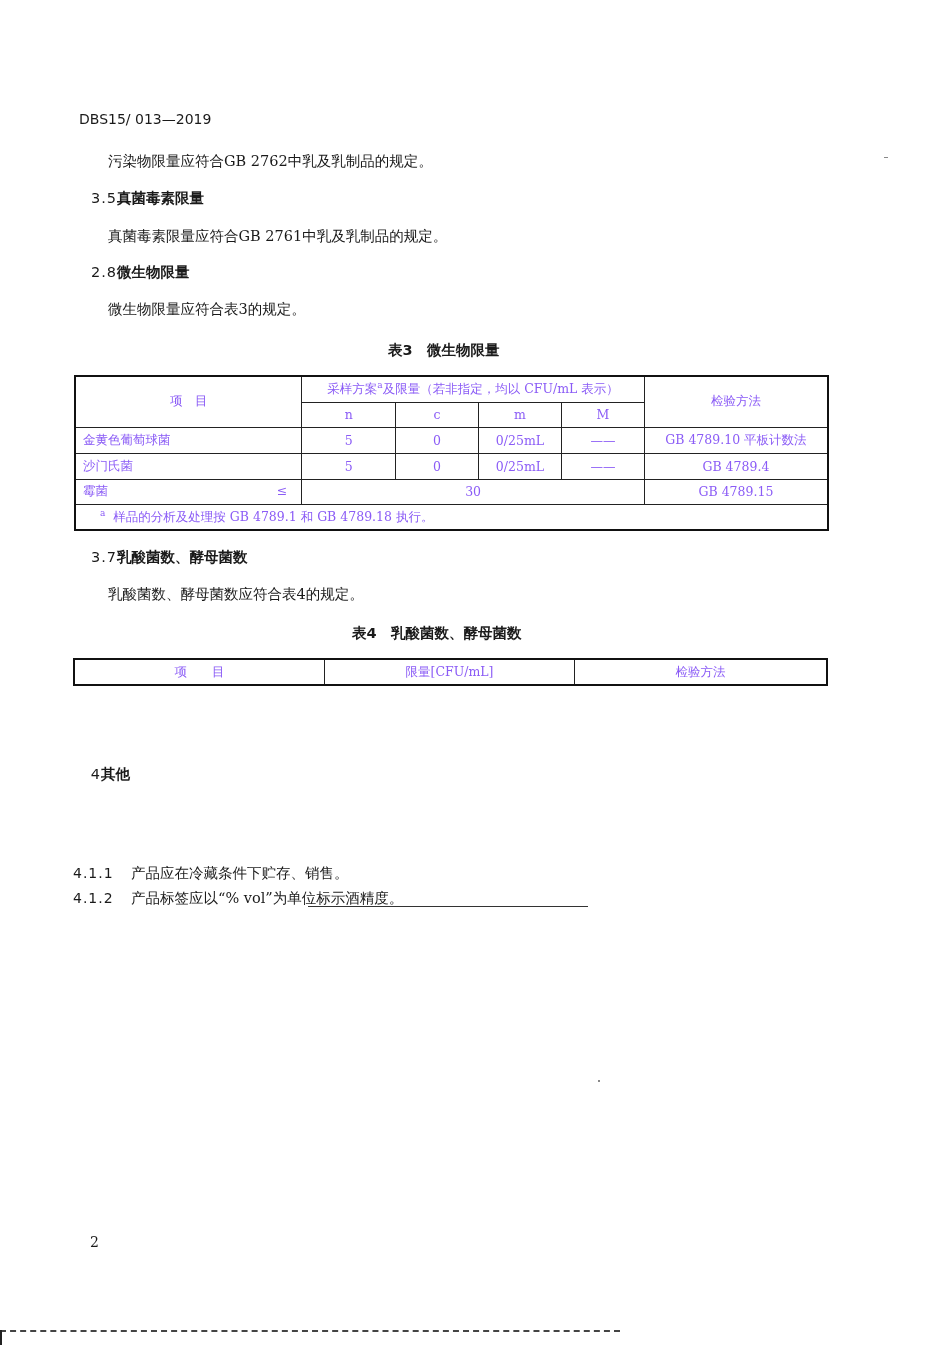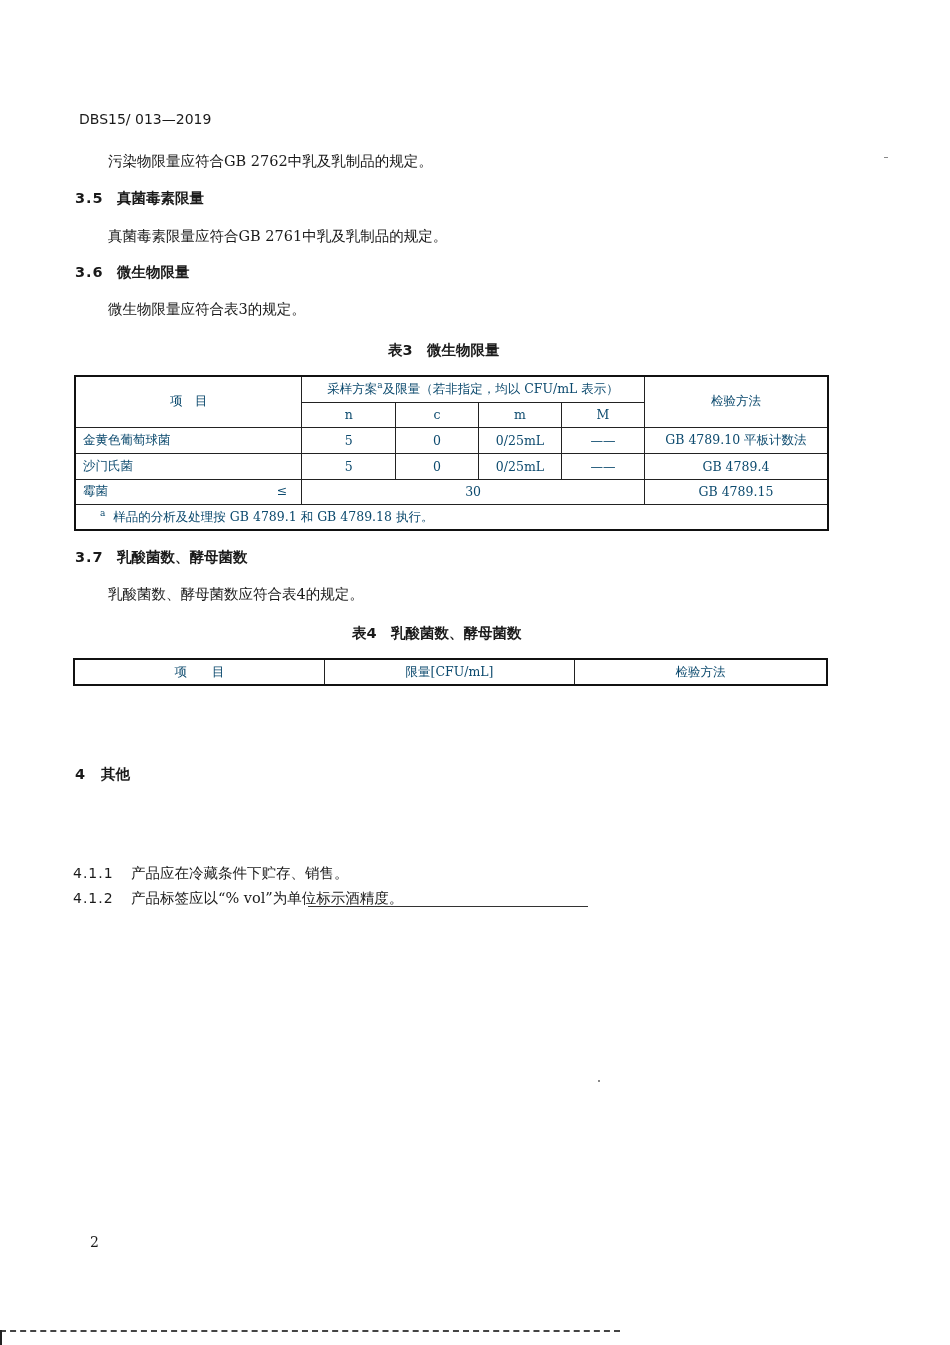--- a/index.html
+++ b/index.html
@@ -11,30 +11,30 @@
     .abs { position: absolute; }
     .header-code {
       left: 79px; top: 111px; font-family: "DejaVu Sans", "Liberation Sans", sans-serif;
       font-size: 14px; letter-spacing: 0px;
     }
     .para { font-size: 14.5px; white-space: nowrap; }
     .sec {
       font-family: "DejaVu Sans", "Liberation Sans", sans-serif;
       font-size: 14.5px; font-weight: bold; white-space: nowrap;
     }
-    .sec .num { display: inline-block; width: 42px; font-weight: bold; letter-spacing: 1px; }
+    .sec .num { display: inline-block; width: 42px; font-weight: normal; letter-spacing: 1px; text-align: right; }
     .caption {
       font-family: "DejaVu Sans", "Liberation Sans", sans-serif;
       font-size: 14.5px; font-weight: bold; white-space: nowrap;
     }
     table.t {
       position: absolute; border-collapse: collapse;
       border: 2px solid #111;
       font-family: "DejaVu Serif", "Liberation Serif", serif;
-      font-size: 12.5px; color: #0c4a6e;
+      font-size: 12.5px; color: #8b5cf6;
     }
     table.t td {
       border: 1px solid #222; padding: 0; text-align: center; vertical-align: middle;
       white-space: nowrap;
     }
     table.t td.left { text-align: left; padding-left: 7px; }
     .sym { float: right; margin-right: 14px; }
     sup { font-size: 7px; vertical-align: 6px; }
     .fn-mark { font-size: 9px; vertical-align: 5px; }
     .item-row { font-family: "DejaVu Sans", "Liberation Sans", sans-serif; font-size: 14px; white-space: nowrap; margin-top: 48px; }
@@ -52,21 +52,21 @@
 <div class="abs header-code">DBS15/ 013—2019</div>
 
 <div class="abs para" style="left:108px; top:152px;">污染物限量应符合GB 2762中乳及乳制品的规定。</div>
 
 <div class="abs sec" style="left:75px; top:189px;">
   <span class="num">3.5</span><span>真菌毒素限量</span>
 </div>
 <div class="abs para" style="left:108px; top:227px;">真菌毒素限量应符合GB 2761中乳及乳制品的规定。</div>
 
 <div class="abs sec" style="left:75px; top:263px;">
-  <span class="num">3.6</span><span>微生物限量</span>
+  <span class="num">2.8</span><span>微生物限量</span>
 </div>
 <div class="abs para" style="left:108px; top:300px;">微生物限量应符合表3的规定。</div>
 
 <div class="abs caption" style="left:388px; top:341px;">表3　微生物限量</div>
 
 <table class="t" style="left:74px; top:375px; width:755px;">
   <colgroup>
     <col style="width:228px">
       <col style="width:94px">
       <col style="width:83px">

